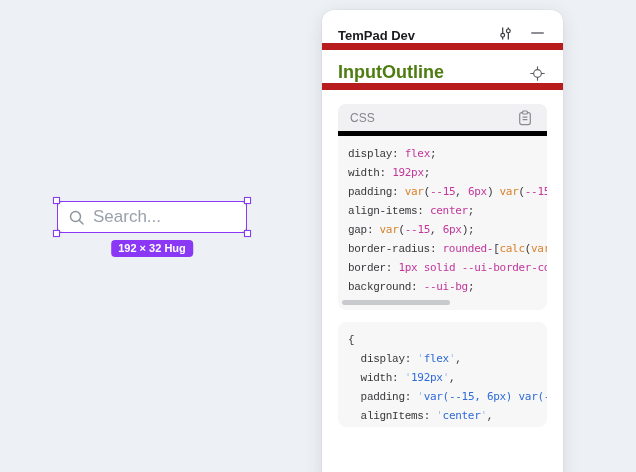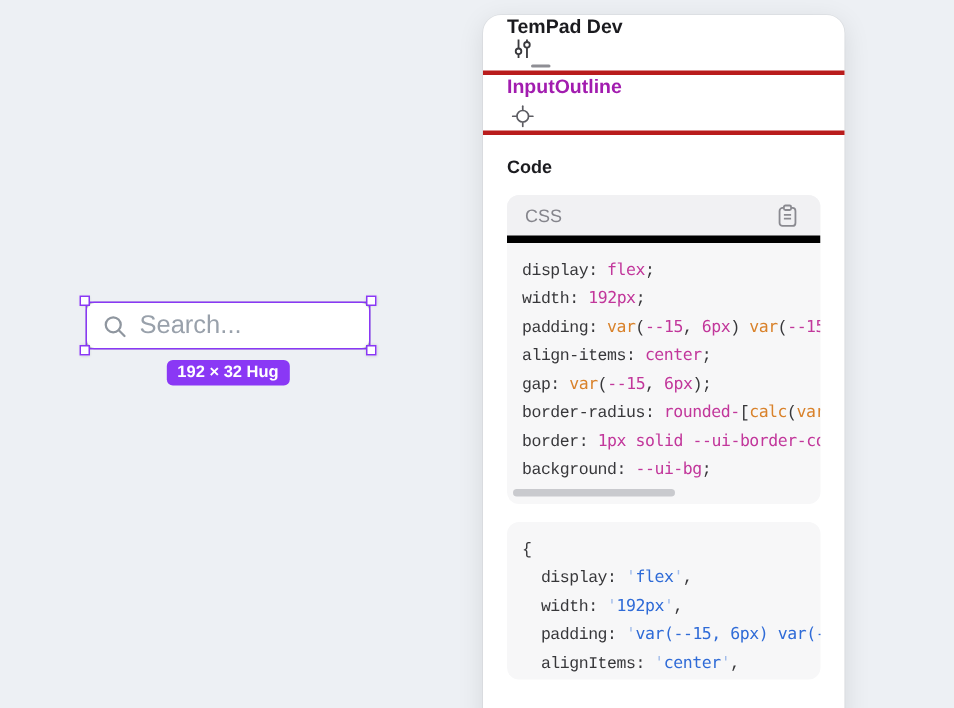--- a/index.html
+++ b/index.html
@@ -35,25 +35,25 @@
     padding:2px 7px 3px; border-radius:4px; white-space:nowrap;
   }
 
   
   .panel {
     position:absolute; left:322px; top:10px; width:241px; height:480px;
     background:#ffffff; border-radius:12px;
     box-shadow:0 0 0 0.5px rgba(0,0,0,.05), 0 4px 18px rgba(0,0,0,.10);
   }
   .panel-header, .node-row {
-    height:40px; display:flex; align-items:flex-start;
-    padding:0 16px; border-bottom:3px solid #b91c1c;flex-direction:column;
+    height:40px; display:flex; align-items:flex-end;
+    padding:0 16px; border-bottom:7px solid #b91c1c;
   }
   .panel-title { font-size:13px; font-weight:700; color:#1b1b1f; flex:1; }
-  .node-label { font-size:13px; font-weight:700; color:#a21caf; flex:1; }
+  .node-label { font-size:18px; font-weight:700; color:#4d7c0f; flex:1; }
   .icon-btn {
     display:flex; align-items:center; justify-content:center;
     width:20px; height:20px; cursor:pointer;
   }
   .panel-header .icon-btn + .icon-btn { margin-left:12px; }
   .minus-bar { width:13px; height:2px; background:#8e8e94; border-radius:1px; }
 
   .code-section { padding:14px 16px 0; }
   .section-title { font-size:12px; font-weight:700; color:#1b1b1f; margin-bottom:12px; }
 
@@ -132,21 +132,20 @@
         <circle cx="8" cy="8" r="4.1"></circle>
         <line x1="8" y1="0.8" x2="8" y2="3.4"></line>
         <line x1="8" y1="12.6" x2="8" y2="15.2"></line>
         <line x1="0.8" y1="8" x2="3.4" y2="8"></line>
         <line x1="12.6" y1="8" x2="15.2" y2="8"></line>
       </svg>
     </span>
   </div>
 
   <div class="code-section">
-    <div class="section-title">Code</div>
 
     <div class="code-block">
       <div class="block-header">
         <span class="block-label">CSS</span>
         <span class="icon-btn">
           <svg width="14" height="16" viewBox="0 0 14 16" fill="none" stroke="#8a8a90" stroke-width="1.2">
             <rect x="1.7" y="2.6" width="10.6" height="12" rx="2"></rect>
             <rect x="4.6" y="1" width="4.8" height="3" rx="1" fill="#f1f1f3"></rect>
             <line x1="4.6" y1="7.2" x2="9.4" y2="7.2"></line>
             <line x1="4.6" y1="9.7" x2="9.4" y2="9.7"></line>

